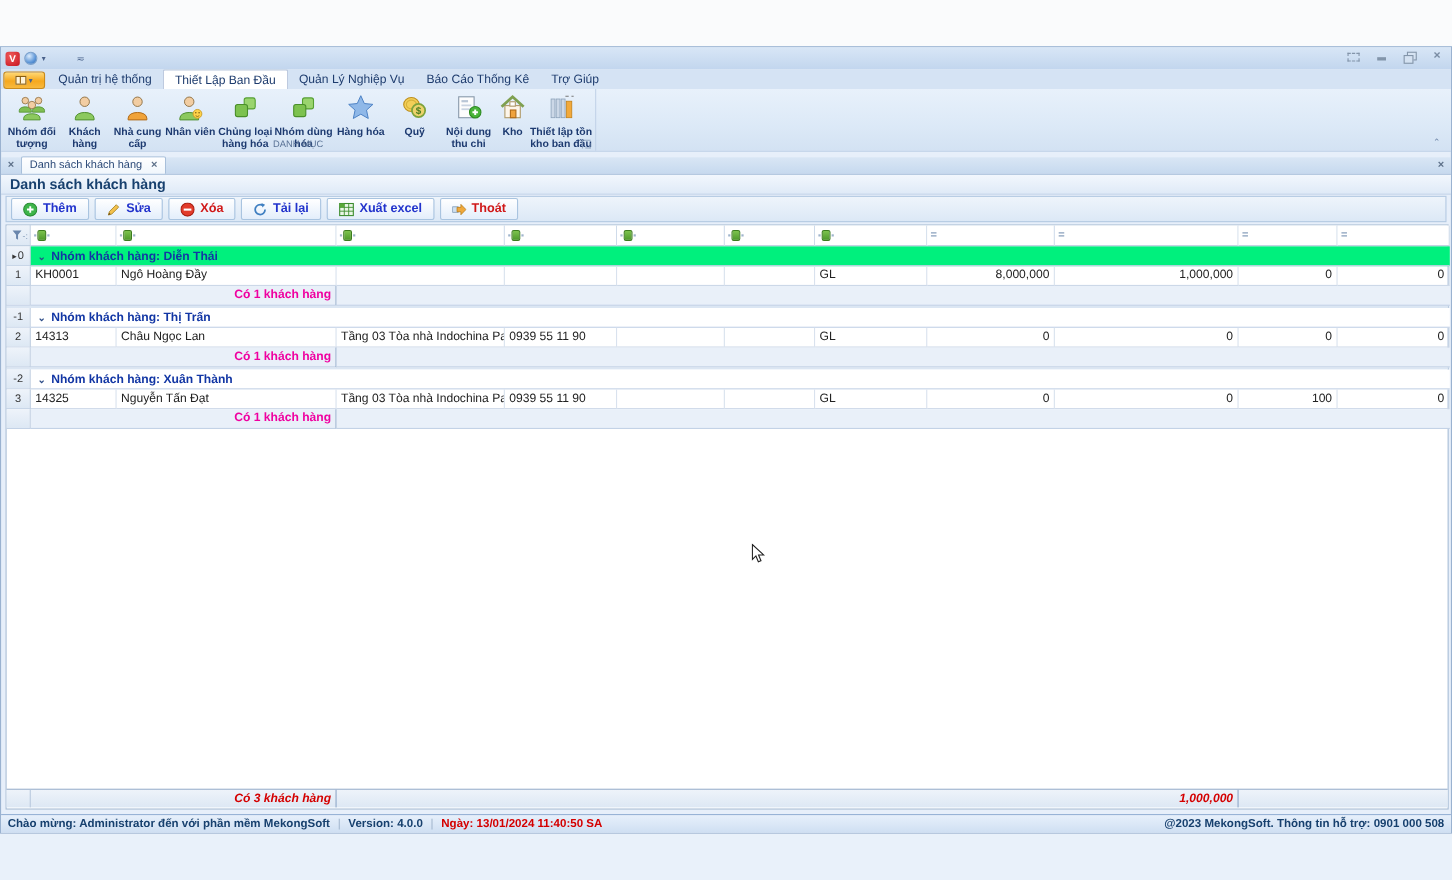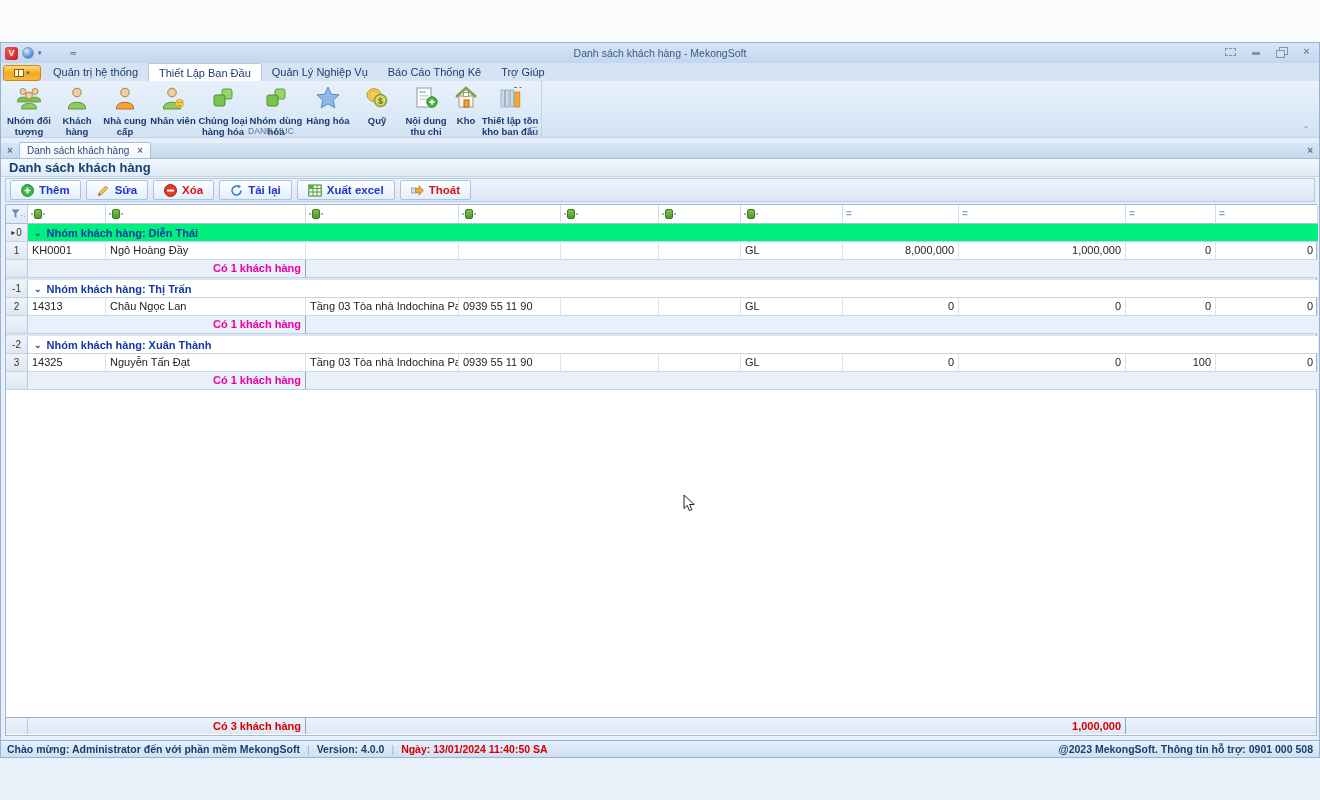--- a/index.html
+++ b/index.html
@@ -82,21 +82,21 @@
   .grparrow { font-size:9px; color:#2a4a86; }
   .datarow { height:18px; }
   .datarow .dc { border-right:1px solid #d9e2ee; border-bottom:1px solid #ccd8e8; font-size:11px; color:#222; padding:2px 4px 0 4px; overflow:hidden; white-space:nowrap; }
   .datarow .num { text-align:right; }
   .ftr { height:18px; display:grid; grid-template-columns:22px 278px 1012px; }
   .ftr .f0 { background:linear-gradient(#eef3fa,#dde8f4); border-right:1px solid #b9c9de; border-bottom:1px solid #c3d2e6; }
   .ftr .ftxt { background:#e9f0f9; border-right:1px solid #8fa8c8; border-bottom:1px solid #c3d2e6; text-align:right; padding:2px 4px 0 0; font-size:11px; font-weight:bold; color:#ef00a0; }
   .ftr .frest { background:#e9f0f9; border-bottom:1px solid #c3d2e6; }
   .ggap { height:2px; background:#dbe6f3; }
   .gsum { position:absolute; left:0; right:0; bottom:1px; height:17px; display:grid; grid-template-columns:22px 278px 820px 90px 102px;
-    background:linear-gradient(#eef3fa,#dde8f4); border-top:1px solid #9ab0cc; }
+    background:linear-gradient(#eef3fa,#dde8f4); border-top:1px solid #9ab0cc;font-style:italic; }
   .gsum .s0 { border-right:1px solid #b9c9de; }
   .gsum .stxt { border-right:1px solid #8fa8c8; text-align:right; padding:2px 4px 0 0; font-size:11px; font-weight:bold; color:#d40000; }
   .gsum .smoney { border-right:1px solid #8fa8c8; text-align:right; padding:2px 4px 0 0; font-size:11px; font-weight:bold; color:#d40000; }
 
   
   .statusbar { position:absolute; left:0; right:0; bottom:0; height:17px; background:linear-gradient(#e7f0fb,#cfdff2); border-top:1px solid #98b3d6; display:flex; align-items:center; font-size:10.5px; font-weight:bold; color:#17406e; padding:0 6px; }
   .sb-sep { color:#9fb4cc; margin:0 7px; font-weight:normal; }
   .sb-date { color:#d40000; }
   .sb-right { margin-left:auto; }
   .deskbottom { position:absolute; top:758px; left:0; width:1320px; height:42px; background:#e9f1fa; }
@@ -109,21 +109,20 @@
 
 <div class="app">
 
   <div class="titlebar">
     <div class="tb-left">
       <div class="vlogo">V</div>
       <div class="sphere"></div>
       <span class="caret">▾</span>
       <span class="qat-custom">≂</span>
     </div>
-    <div class="tb-title">Danh sách khách hàng - MekongSoft</div>
     <div class="tb-ctrls">
       <div class="wc">
           <div class="wc-full"></div>
         </div>
       <div class="wc wc-min"></div>
       <div class="wc wc-rest"></div>
       <div class="wc wc-close">×</div>
     </div>
   </div>
 

